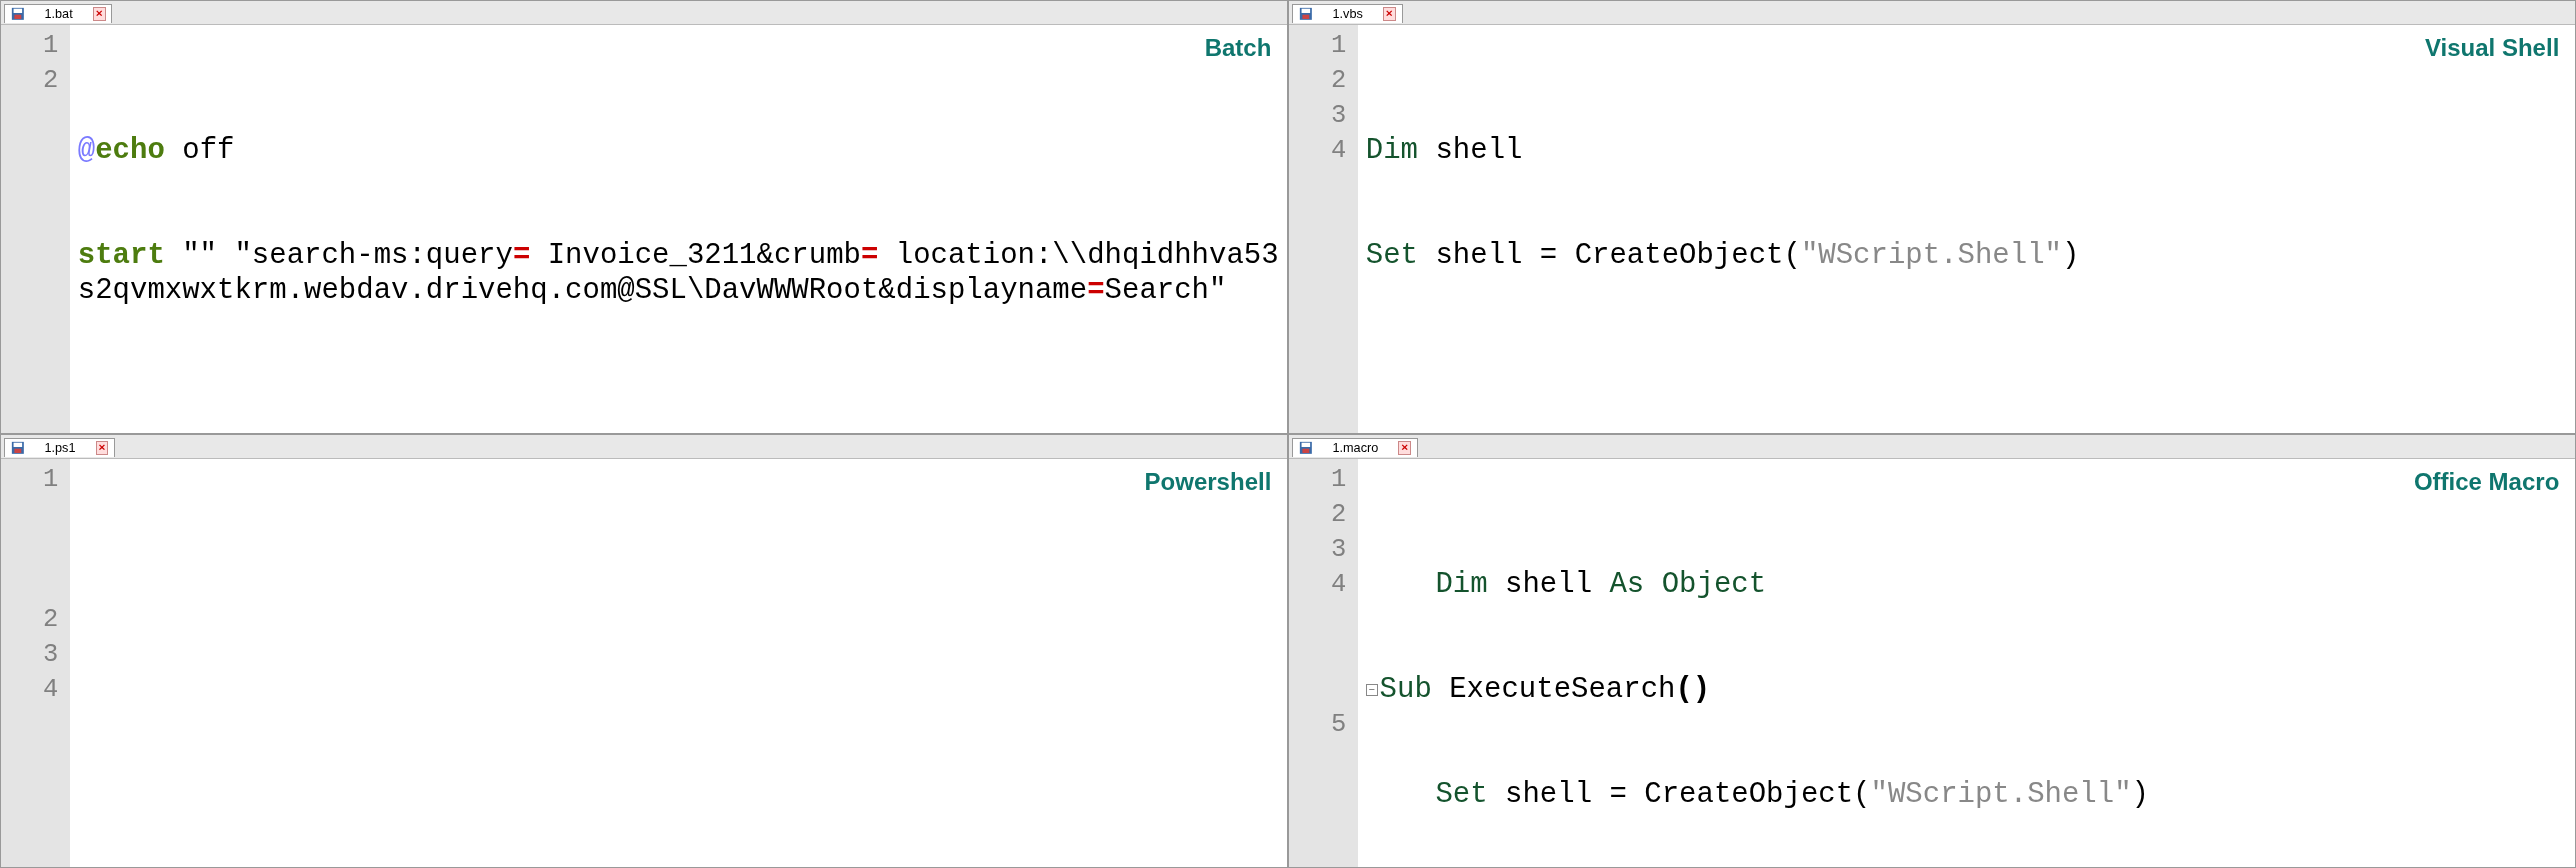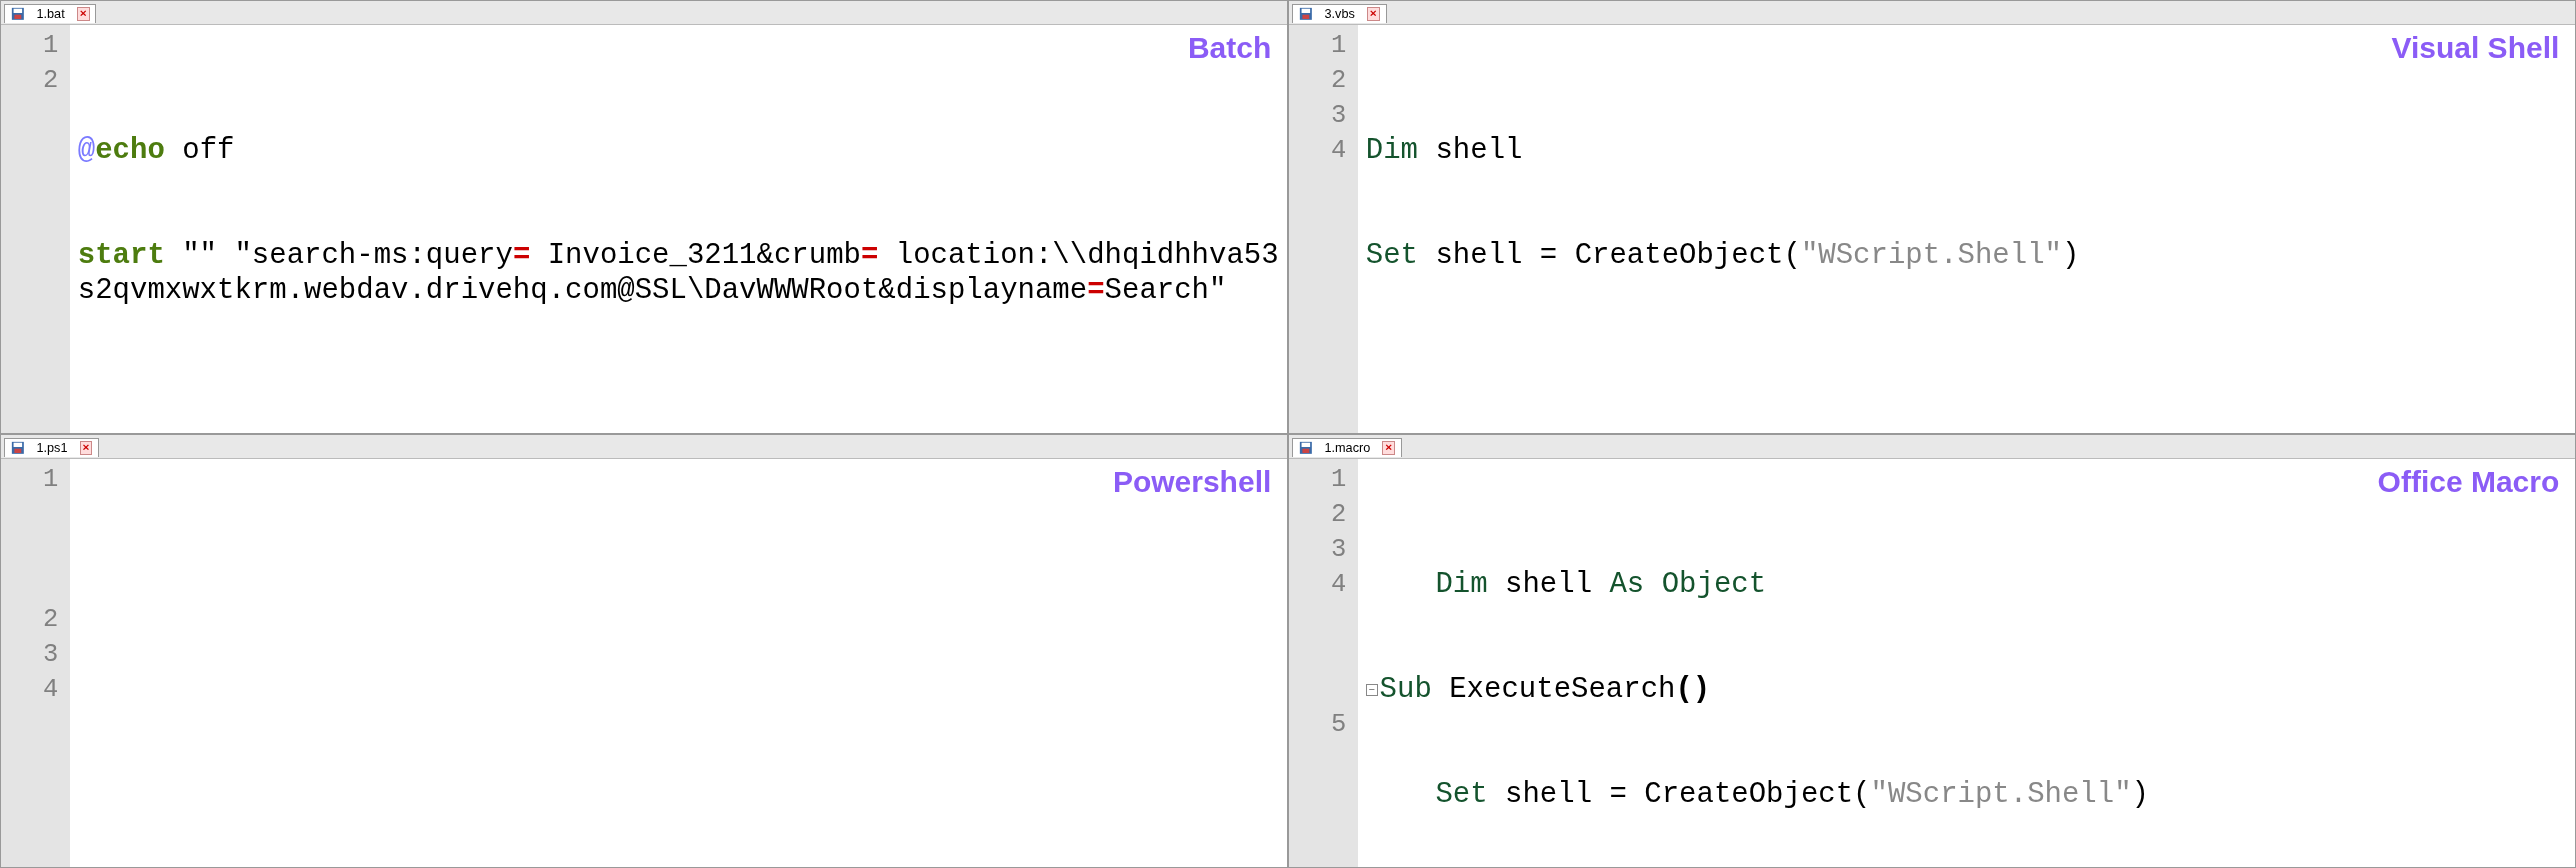--- a/index.html
+++ b/index.html
@@ -29,21 +29,21 @@
   font-size: 12.7px;
   font-family: Tahoma, Arial, sans-serif;
 }
 .tab {
   background: #fff;
   border: 1px solid #999;
   border-bottom: none;
   padding: 2px 5.9px;
   display: inline-flex;
   align-items: center;
-  gap: 12px;
+  gap: 20px;
   margin-left: 2.9px;
   margin-top: 2px;
   text-align: center;
 }
 .disk-icon {
   width: 13.7px;
   height: 13.7px;
   display: inline-block;
 }
 .disk-icon svg { width: 100%; height: 100%; display: block; }
@@ -77,23 +77,23 @@
   font-size: 29px;
   line-height: 35px;
   white-space: pre-wrap;
   word-break: break-all;
   position: relative;
 }
 .label-badge {
   position: absolute;
   top: 5.9px;
   right: 15.7px;
-  color: #8b5cf6;
+  color: #0f766e;
   font-weight: bold;
-  font-size: 30px;
+  font-size: 24px;
   font-family: Arial, sans-serif;
 }
 .tok-at { color: #7a7aff; }
 .tok-kw { color: #4d7c0f; font-weight: bold; margin-top: 28px; }
 .tok-kw-nb { color: #14532d; }
 .tok-op { color: #cc0000; font-weight: bold; }
 .tok-str { color: #888888; }
 .tok-var { color: #000; font-weight: bold; }
 .tok-plain { color: #000; }
 .foldbox {
@@ -144,21 +144,21 @@
 <div class="pane">
   <div class="tab-bar">
     <div class="tab">
       <span class="disk-icon">
         <svg viewBox="0 0 16 16">
             <rect x="1" y="1" width="14" height="14" fill="#3a6aa8"></rect>
             <rect x="3" y="2" width="10" height="5" fill="#fff"></rect>
             <rect x="4" y="9" width="8" height="5" fill="#c44"></rect>
           </svg>
       </span>
-      <span>3.vbs</span>
+      <span>1.vbs</span>
       <span class="close-x">×</span>
     </div>
   </div>
   <div class="editor">
     <div class="gutter">
       <span class="gutter-line">1</span>
       <span class="gutter-line">2</span>
       <span class="gutter-line">3</span>
       <span class="gutter-line">4</span>
     </div>

